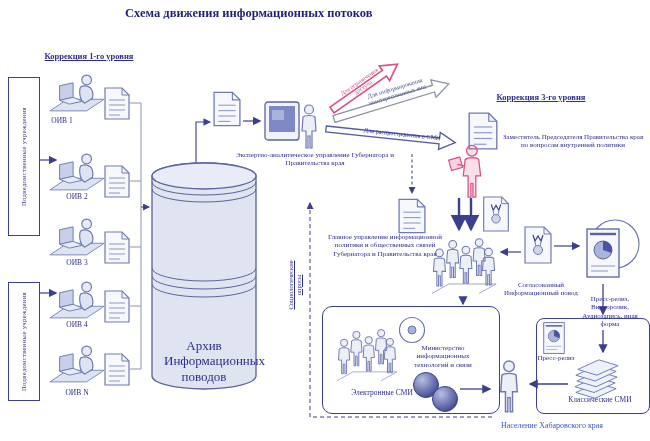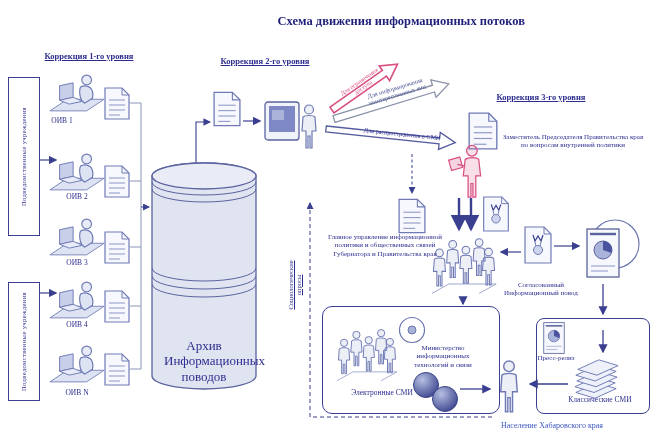--- a/index.html
+++ b/index.html
@@ -1,20 +1,20 @@
 <!DOCTYPE html>
 <html><head>
 <meta charset="utf-8">
 <style>
   html,body{margin:0;padding:0;background:#ffffff;}
   #stage{position:relative;width:650px;height:441px;background:#ffffff;overflow:hidden;
          font-family:"Liberation Serif","DejaVu Serif",serif;}
   .abs{position:absolute;}
   .lbl{position:absolute;color:#2d2d8f;text-align:center;line-height:1.18;font-size:7px;}
-  .ttl{position:absolute;color:#1f1f7a;font-weight:bold;font-size:12.5px;text-align:right;margin-top:8px;}
+  .ttl{position:absolute;color:#1f1f7a;font-weight:bold;font-size:12.5px;text-align:left;}
   .hdr{position:absolute;color:#2d2d8f;font-weight:bold;font-size:8.5px;text-align:center;
        text-decoration:underline;}
   .vbox{position:absolute;border:1.3px solid #3a3f8f;display:flex;align-items:center;justify-content:center;background:#fff;}
   .vtext{writing-mode:vertical-rl;transform:rotate(180deg);font-size:6.5px;color:#2d2d8f;letter-spacing:.4px;text-align:center;line-height:1.05;}
   .rot{transform-origin:0 0;}
   .bigbox{position:absolute;border:1.4px solid #3a3f8f;border-radius:10px;background:transparent;}
   svg{display:block;}
 </style>
 </head>
 <body>
@@ -129,21 +129,20 @@
     <path d="M492,417 L310,417 L310,203" fill="none" stroke="#3a3f8f" stroke-width="1" stroke-dasharray="4,3" marker-end="url(#ah)"></path>
 
     <path d="M0,-3 L114,-3 L114,-8.5 L130,0 L114,8.5 L114,3 L0,3 Z" transform="translate(326,129) rotate(6)" fill="#ffffff" stroke="#565d9e" stroke-width="1.3"></path>
     <path d="M0,-3.5 L104,-3.5 L104,-9 L120,0 L104,9 L104,3.5 L0,3.5 Z" transform="translate(334,119) rotate(-17)" fill="#ffffff" stroke="#8a93a8" stroke-width="1.3"></path>
     <path d="M0,-3.5 L64,-3.5 L64,-9 L80,0 L64,9 L64,3.5 L0,3.5 Z" transform="translate(332,110) rotate(-35)" fill="#ffffff" stroke="#d94f82" stroke-width="1.6"></path>
   </svg>
 
   <div class="ttl" style="left:125px;top:6px;width:400px;">Схема движения информационных потоков</div>
 
   <div class="hdr" style="left:24px;top:51px;width:130px;">Коррекция 1-го уровня</div>
-  <div class="hdr" style="left:205px;top:56px;width:120px;">Коррекция 2-го уровня</div>
   <div class="hdr" style="left:476px;top:92px;width:130px;">Коррекция 3-го уровня</div>
 
   <div class="vbox" style="left:8px;top:77px;width:30px;height:157px;">
     <span class="vtext">Подведомственные учреждения</span>
   </div>
   <div class="vbox" style="left:8px;top:282px;width:30px;height:117px;">
     <span class="vtext">Подведомственные учреждения</span>
   </div>
 
   <svg class="abs" style="left:48px;top:70px" width="58" height="45">
@@ -198,20 +197,21 @@
       <use href="#sym-doc"></use>
     </svg>
   <svg class="abs" style="left:264px;top:101px" width="36" height="42" viewBox="0 0 36 42">
     <rect x="1" y="1" width="34" height="38" rx="3" fill="#f0f3fa" stroke="#5a639e" stroke-width="1.3"></rect>
     <rect x="5" y="5" width="26" height="26" fill="#7d88c4"></rect>
     <rect x="8" y="9" width="12" height="10" fill="#aab3da"></rect>
   </svg>
   <svg class="abs" style="left:298px;top:104px;color:#6f7ab5" width="22" height="46">
       <use href="#sym-person"></use>
     </svg>
+  <div class="lbl" style="left:226px;top:151px;width:178px;">Экспертно-аналитическое управление Губернатора и Правительства края</div>
 
   <div class="lbl rot" style="left:332px;top:97px;width:62px;font-size:6px;color:#d94f82;transform:rotate(-35deg);">Для ограничения доступа</div>
   <div class="lbl rot" style="left:346px;top:99px;width:100px;font-size:6.2px;color:#4a5292;transform:rotate(-17deg);">Для информирования заинтересованных лиц</div>
   <div class="lbl rot" style="left:344px;top:124px;width:118px;font-size:6.2px;transform:rotate(6deg);">Для распространения в СМИ</div>
 
   <svg class="abs" style="left:468px;top:112px" width="30" height="38">
       <use href="#sym-doc"></use>
     </svg>
   <svg class="abs" style="left:448px;top:144px;color:#d94f82" width="44" height="56">
       <use href="#sym-deputy"></use>
@@ -230,20 +230,21 @@
   <div class="lbl" style="left:324px;top:233px;width:122px;">Главное управление информационной политики и общественных связей Губернатора и Правительства края</div>
 
   <svg class="abs" style="left:524px;top:226px" width="28" height="38">
       <use href="#sym-medal"></use>
     </svg>
   <div class="lbl" style="left:494px;top:281px;width:94px;">Согласованный Информационный повод</div>
   <svg class="abs" style="left:584px;top:212px" width="58" height="72" viewBox="0 0 58 72">
     <circle cx="31" cy="32" r="24" fill="none" stroke="#6b76b0" stroke-width="1.2"></circle>
     <use href="#sym-report" x="2" y="14" width="34" height="54"></use>
   </svg>
+  <div class="lbl" style="left:572px;top:295px;width:76px;">Пресс-релиз, Видеоролик, Аудиозапись, иная форма</div>
 
   <div class="lbl rot" style="left:287px;top:314px;width:58px;font-size:6.5px;transform:rotate(-90deg);text-decoration:underline;">Социологические опросы</div>
 
   <div class="bigbox" style="left:322px;top:306px;width:176px;height:106px;"></div>
   <svg class="abs" style="left:332px;top:326px;color:#6f7ab5" width="70" height="60">
       <use href="#sym-crowd"></use>
     </svg>
   <div class="lbl" style="left:330px;top:389px;width:104px;font-size:7.5px;">Электронные СМИ</div>
   <svg class="abs" style="left:398px;top:316px" width="28" height="28" viewBox="0 0 28 28">
     <circle cx="14" cy="14" r="12.5" fill="#ffffff" stroke="#6b76b0" stroke-width="1.2"></circle>

